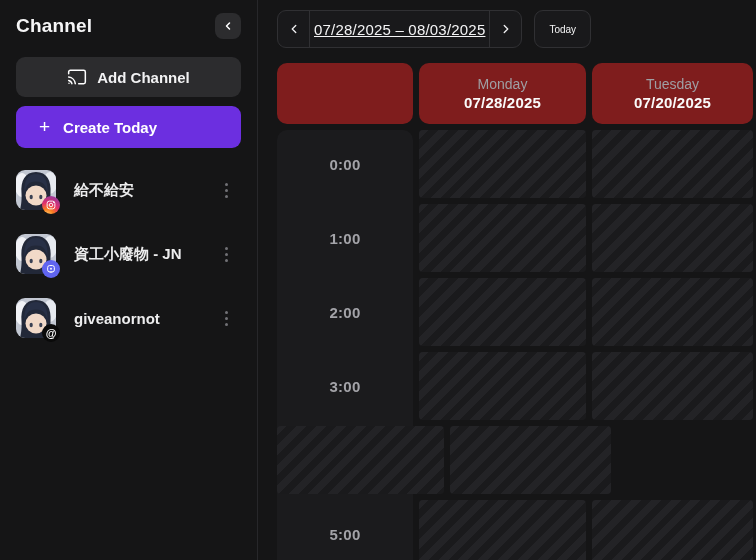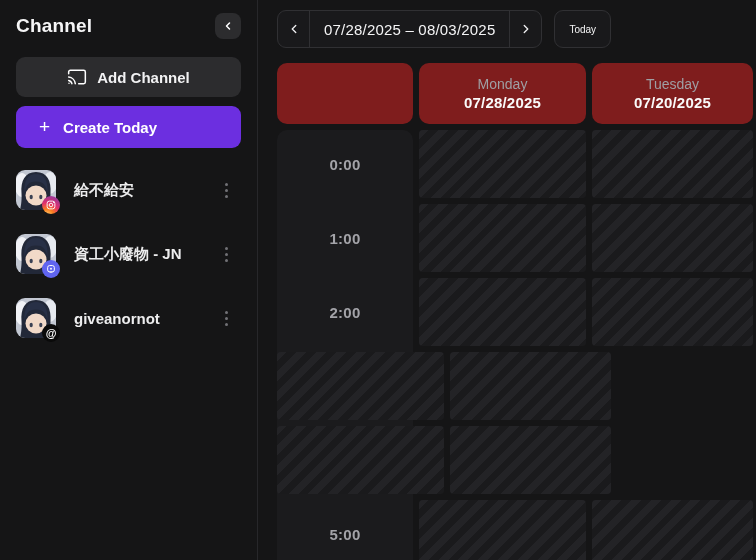--- a/index.html
+++ b/index.html
@@ -60,22 +60,22 @@
   .date-nav {
     display:flex; align-items:stretch; height:38px; border:1px solid #303033;
     border-radius:9px; background:#19191b; overflow:hidden;
   }
   .nav-seg {
     display:flex; align-items:center; justify-content:center; background:transparent;
     border:none; cursor:pointer; color:#e8e8ea;
   }
   .nav-arrow { width:31px; }
   .nav-label {
-    padding:0 14px; font-size:15px; font-weight:500; color:#f4f4f5; letter-spacing:.2px;
-    border-left:1px solid #303033; border-right:1px solid #303033; font-family:inherit;
+    padding:0 4px; font-size:15px; font-weight:500; color:#f4f4f5; letter-spacing:.2px;
+    border-left:1px solid #303033; border-right:1px solid #303033; font-family:inherit;text-decoration:underline;
   }
   .today-btn {
     margin-left:12px; height:38px; padding:0 14px; border:1px solid #303033; border-radius:9px;
     background:#19191b; color:#f4f4f5; font-size:10px; font-weight:500; cursor:pointer; font-family:inherit;
   }
 
   .cal-header { display:flex; gap:6px; margin-top:15px; }
   .cal-header .hcell {
     height:61px; border-radius:10px; background:#7f1d1d;
     display:flex; flex-direction:column; align-items:center; justify-content:center; gap:2px;
@@ -260,20 +260,21 @@
         <div class="time-cell">1:00</div>
         <div class="slot c0"></div>
         <div class="slot c1"></div>
       </div>
       <div class="cal-row">
         <div class="time-cell">2:00</div>
         <div class="slot c0"></div>
         <div class="slot c1"></div>
       </div>
       <div class="cal-row">
+        <div class="time-cell">3:00</div>
         <div class="slot c0"></div>
         <div class="slot c1"></div>
       </div>
       <div class="cal-row">
         <div class="slot c0"></div>
         <div class="slot c1"></div>
       </div>
       <div class="cal-row">
         <div class="time-cell">5:00</div>
         <div class="slot c0"></div>

